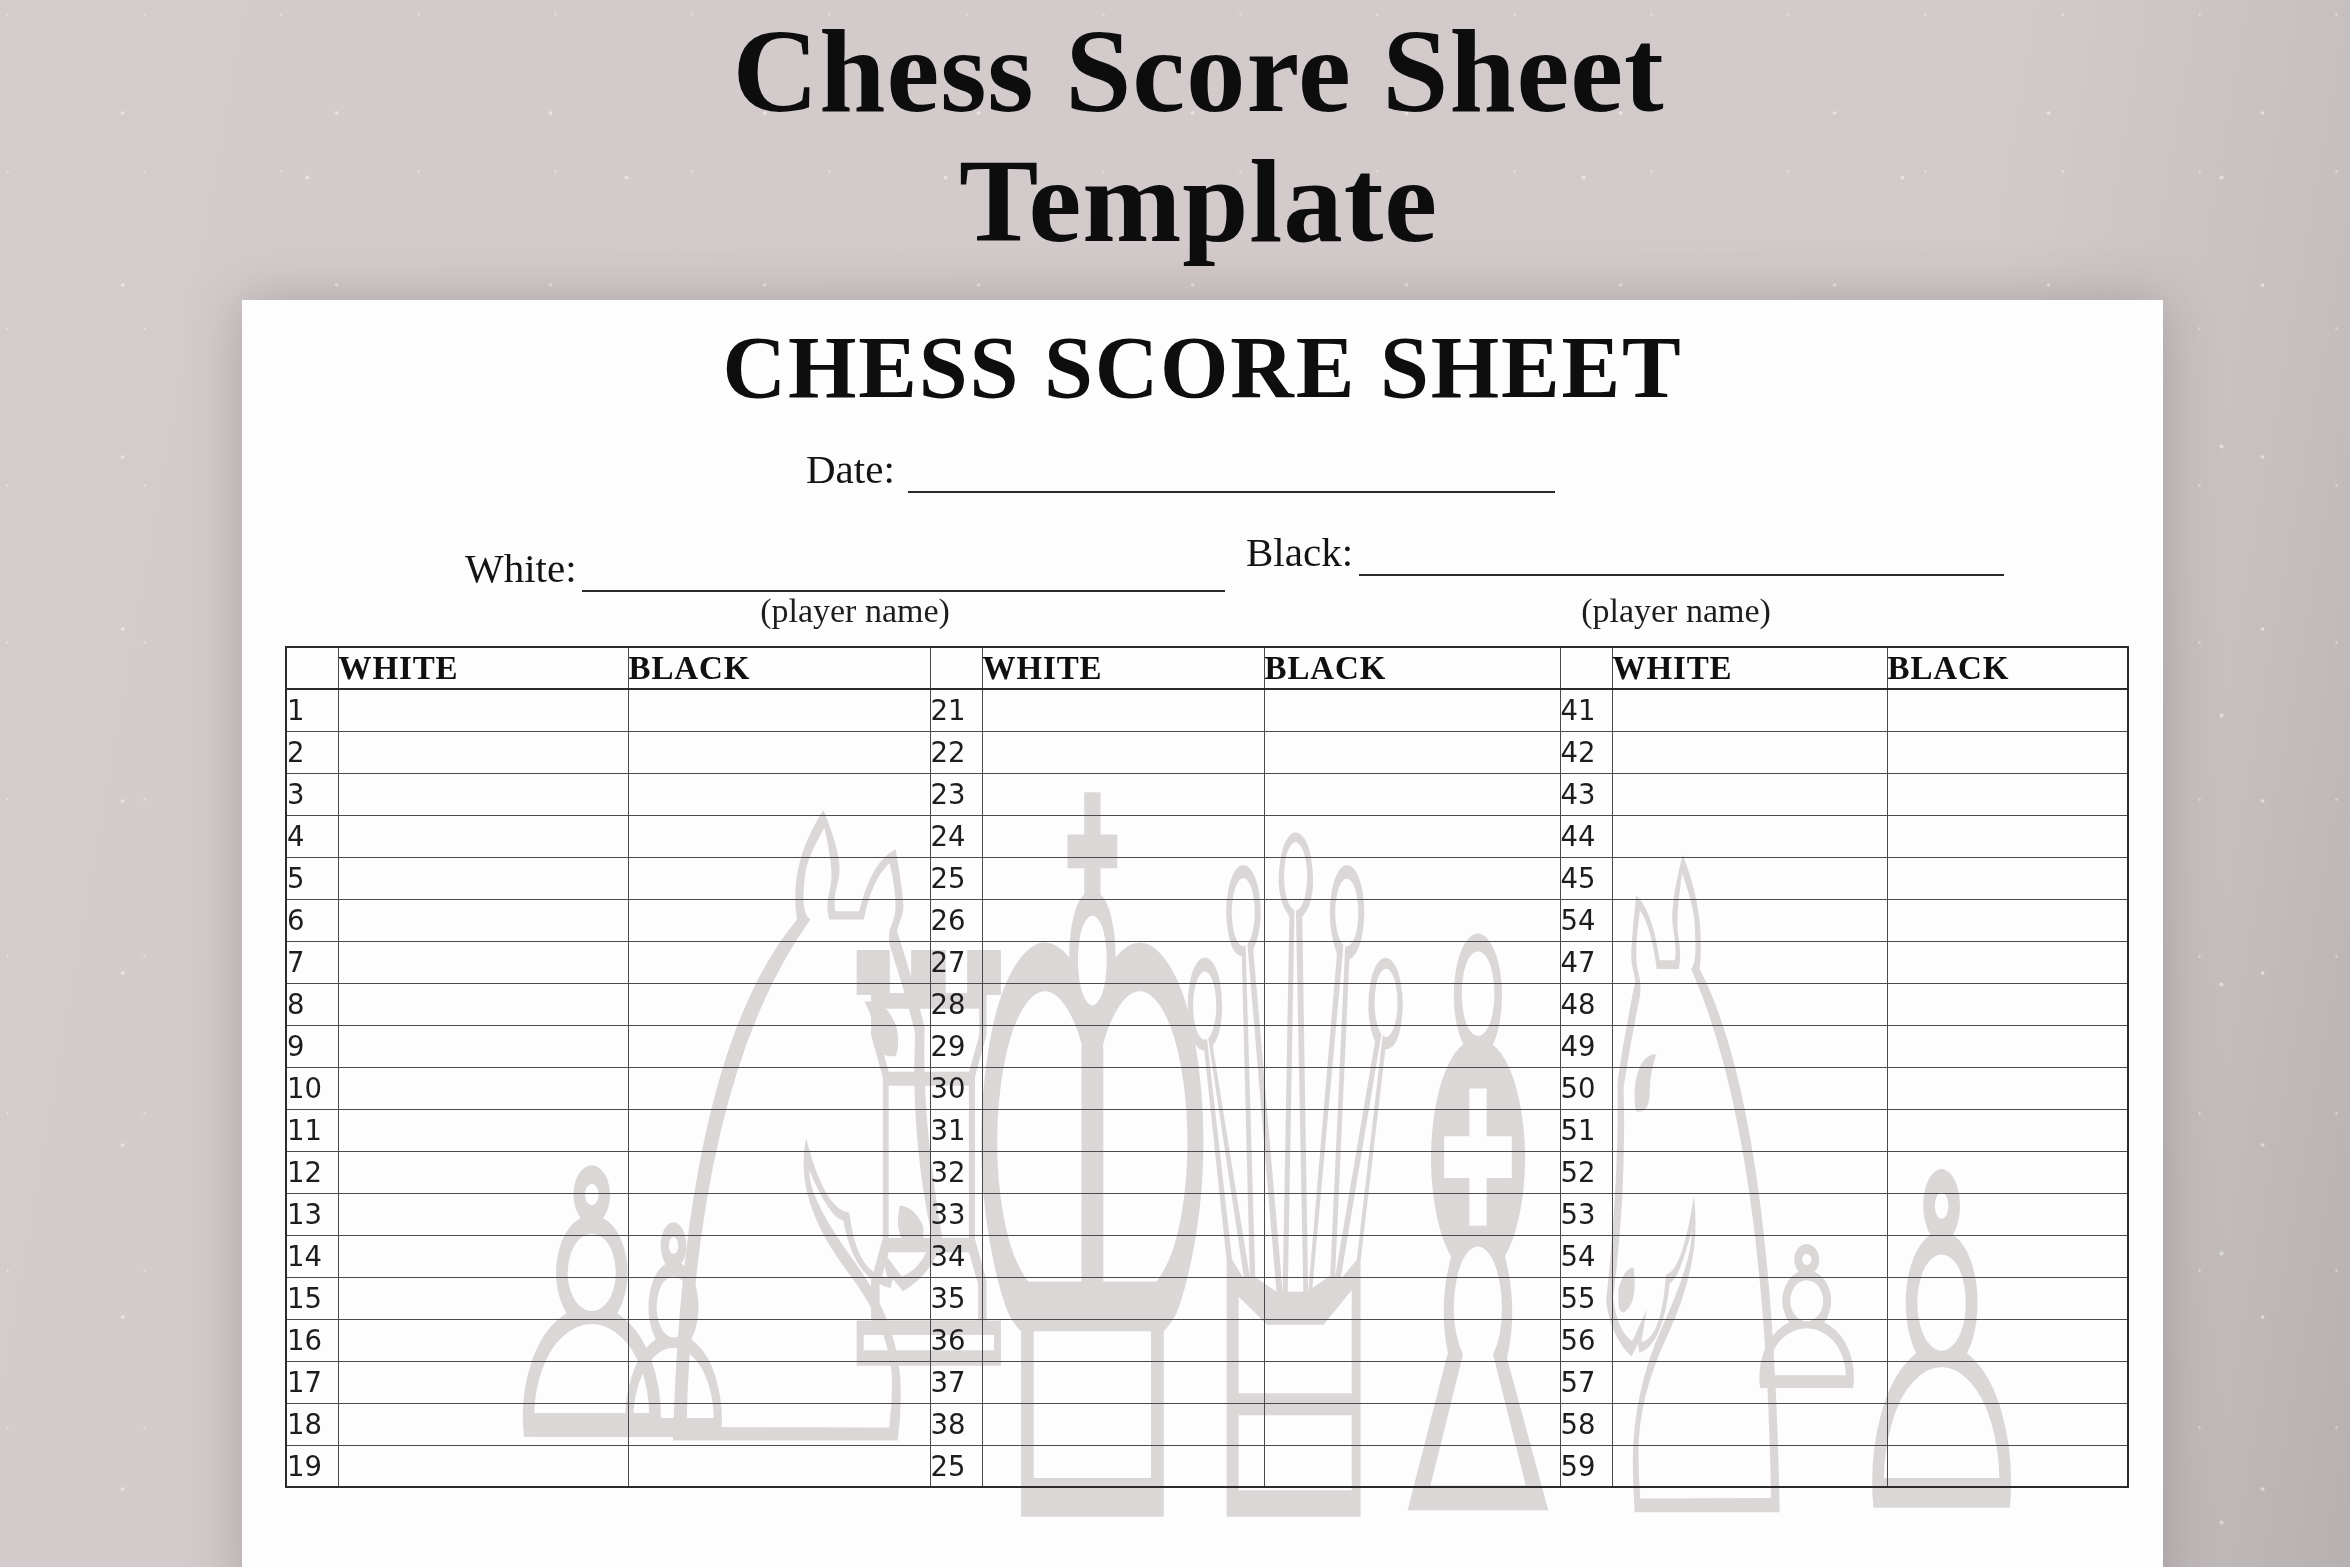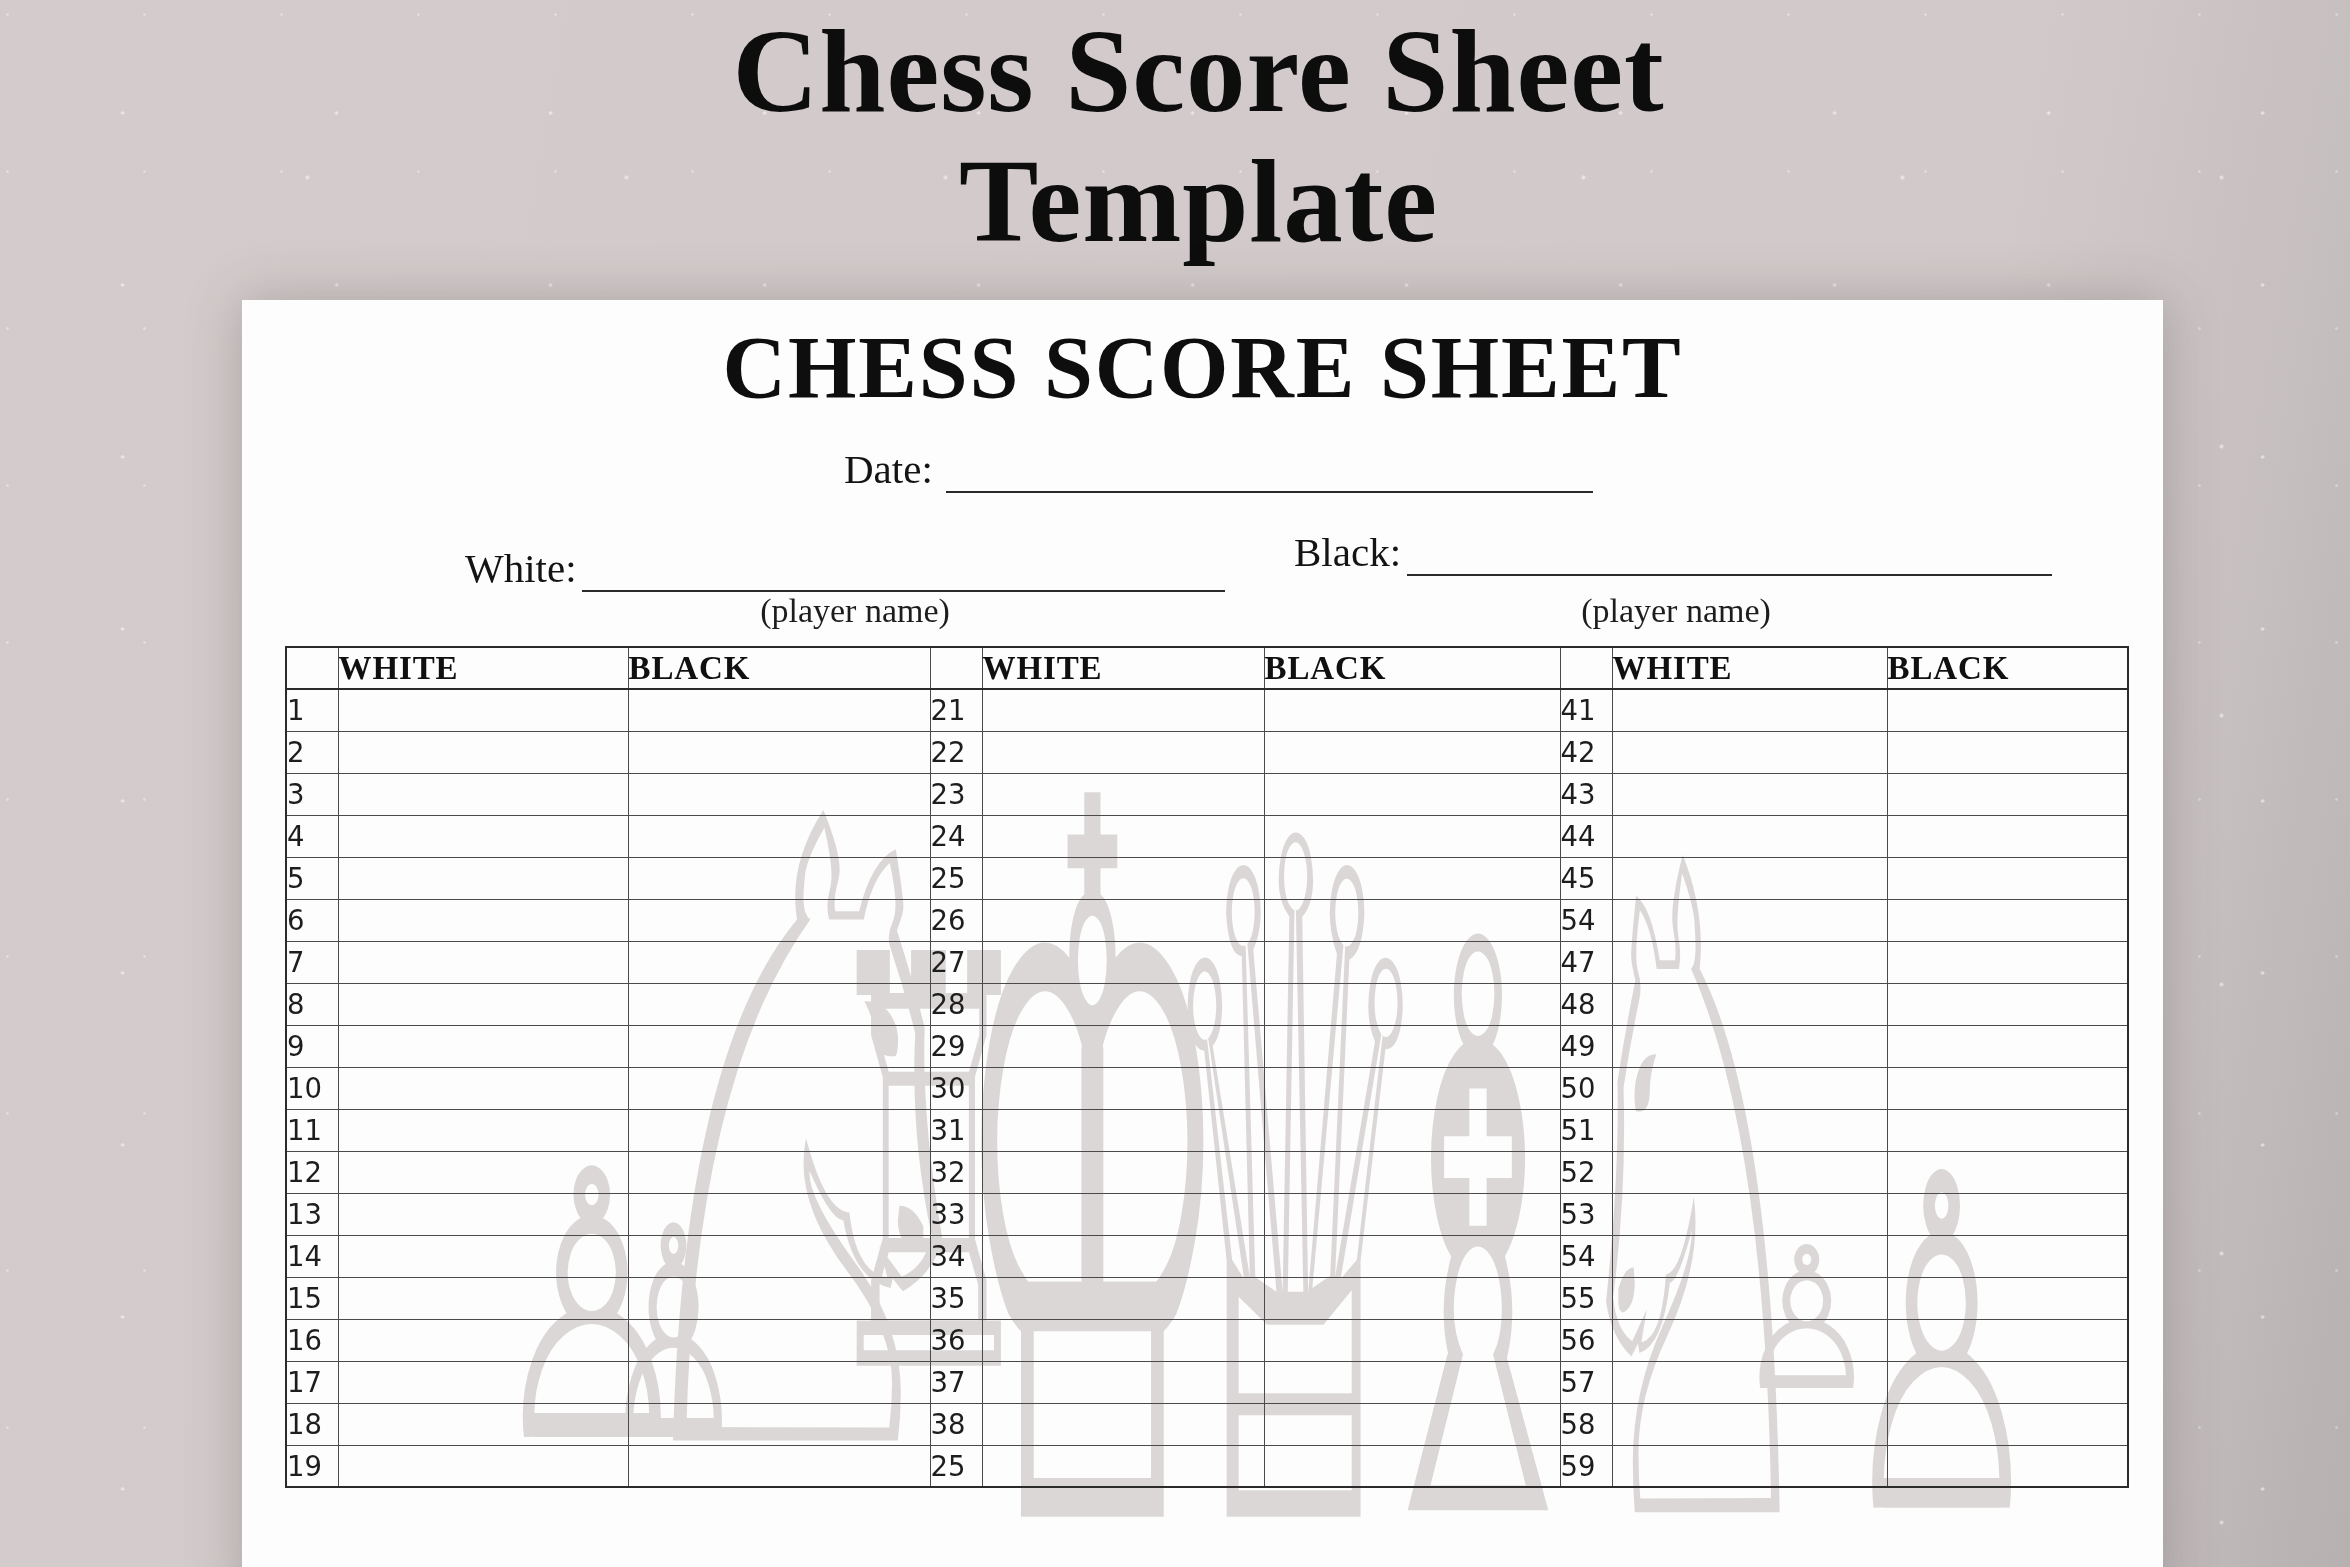--- a/index.html
+++ b/index.html
@@ -28,25 +28,25 @@
     box-shadow:0 0 51px rgba(70,58,58,.28);
   }
   .watermark{position:absolute;left:0;top:0;z-index:0;}
   .sheet-heading{
     position:absolute;left:0;top:16.5px;width:100%;margin:0;
     text-align:center;color:#0e0e0e;
     font-size:88px;font-weight:700;letter-spacing:1.8px;z-index:1;
   }
   .field-label{font-size:41px;color:#141414;}
   .fill-line{display:inline-block;border-bottom:2.8px solid #2a2a2a;height:39px;vertical-align:bottom;}
-  .date-row{position:absolute;left:602px;top:145px;z-index:1;white-space:nowrap;}
+  .date-row{position:absolute;left:564px;top:145px;z-index:1;white-space:nowrap;}
   .date-row .fill-line{width:647px;margin-left:13px;}
   .players-row{position:absolute;left:0;top:228px;width:100%;z-index:1;white-space:nowrap;}
   .white-field{position:absolute;left:175px;top:16px;margin-left:48px;}
-  .black-field{position:absolute;left:1004px;top:0;margin-left:48px;}
+  .black-field{position:absolute;left:1004px;top:0;}
   .white-field .fill-line{width:643px;margin-left:5.5px;}
   .black-field .fill-line{width:645px;margin-left:5.5px;}
   .hint{position:absolute;top:292px;transform:translateX(-50%);font-size:34px;color:#1d1d1d;z-index:1;}
   .hint-white{left:613px;}
   .hint-black{left:1434px;}
   table.score{
     position:absolute;left:43px;top:346px;width:1843px;z-index:1;
     border-collapse:collapse;table-layout:fixed;
     border:2.8px solid #2b2b2b;background:transparent;
   }

